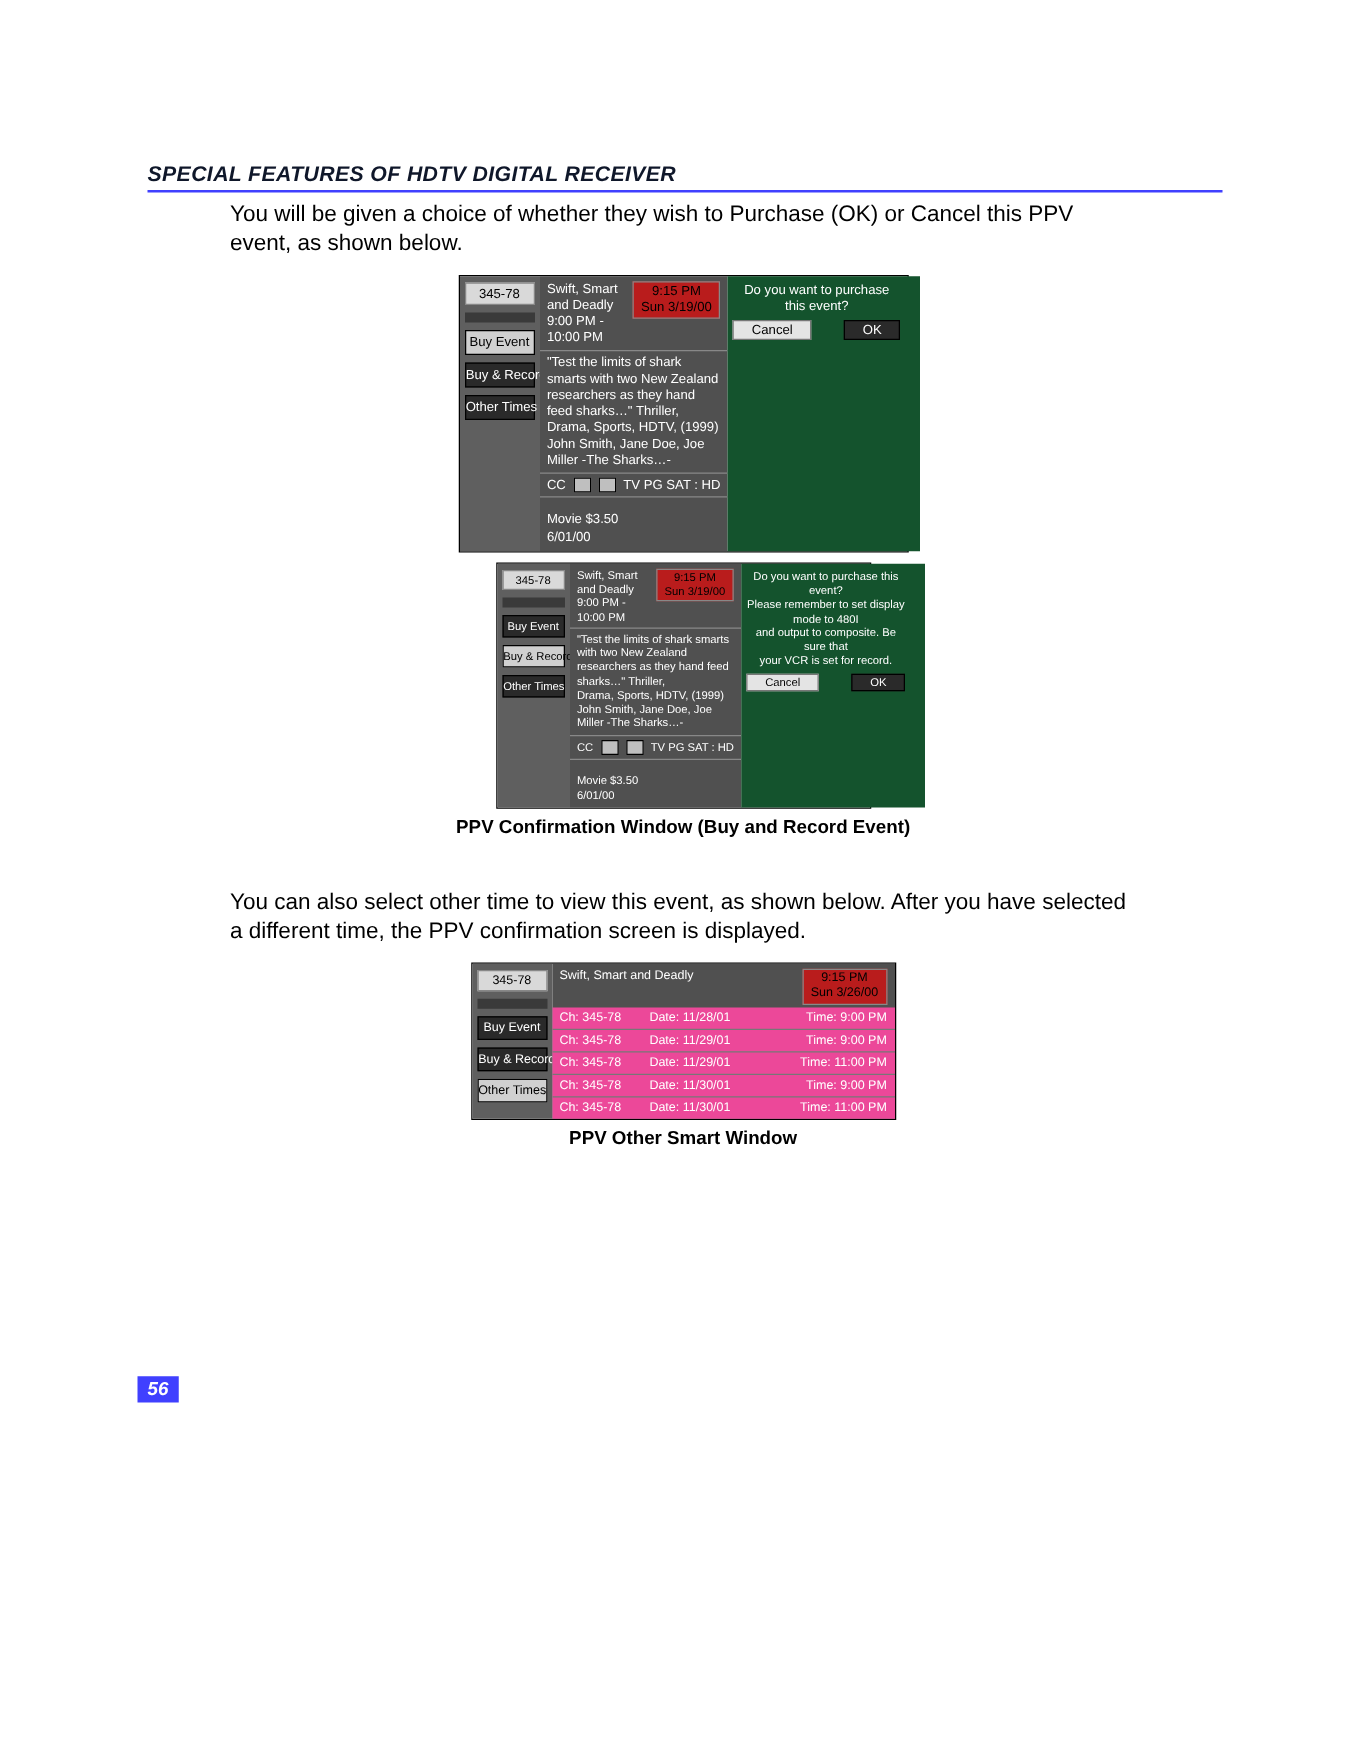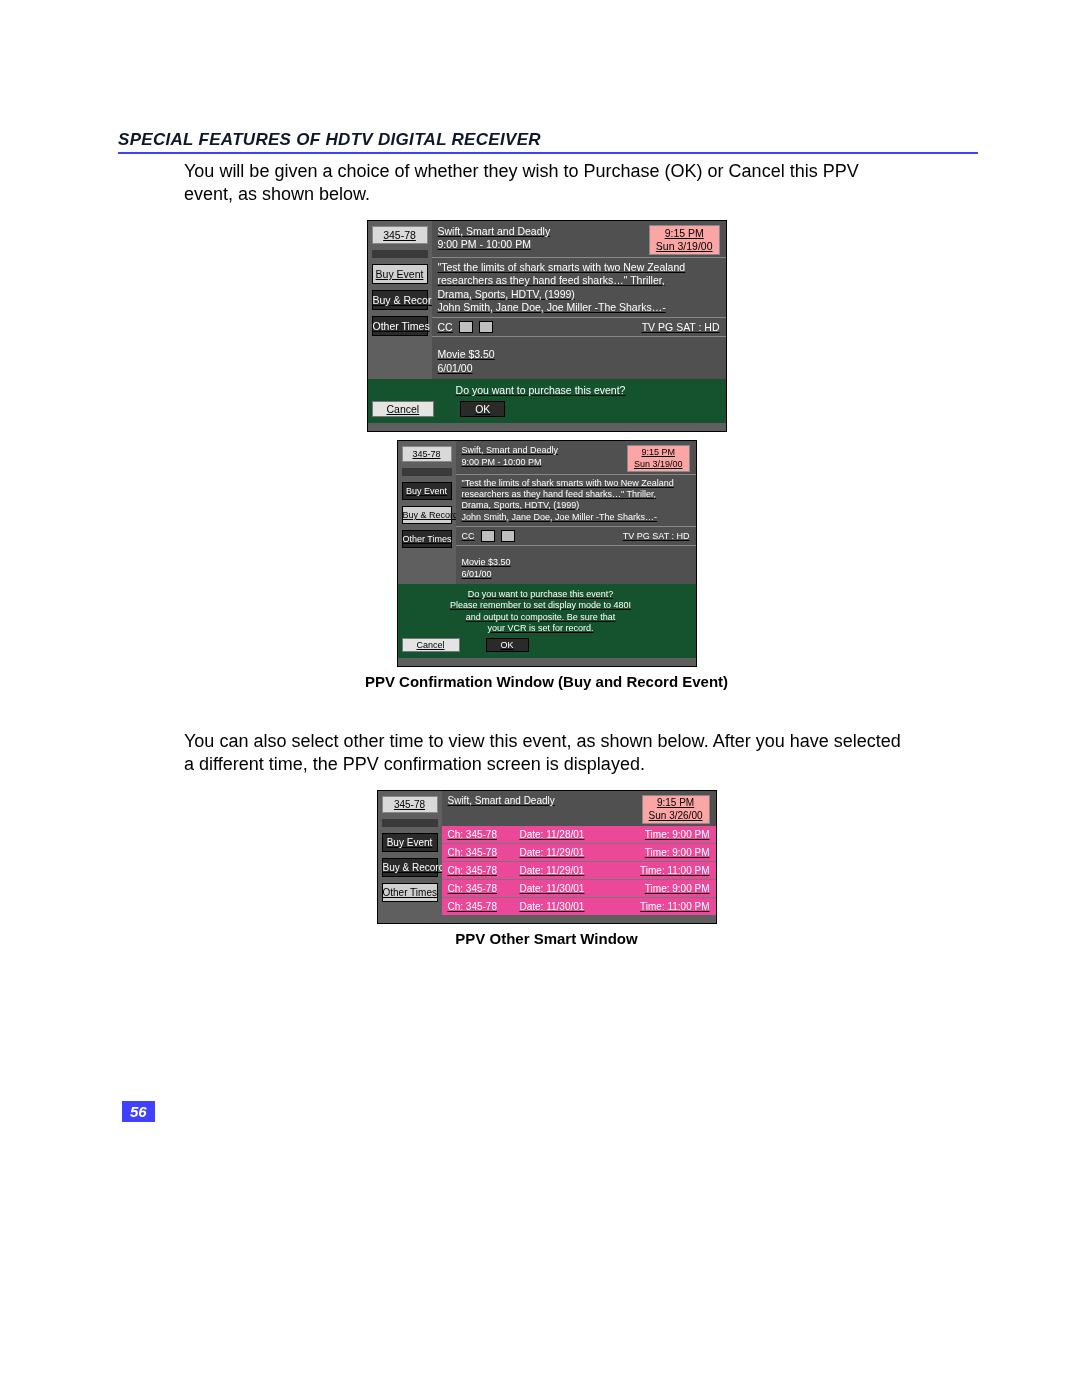--- a/index.html
+++ b/index.html
@@ -50,22 +50,21 @@
     display: flex;
     justify-content: center;
     margin-top: 8px;
   }
 
   
   .ppv-window {
     border: 1px solid #000;
     box-sizing: border-box;
     display: flex;
-    flex-direction: column;
-    text-decoration: underline;
+    flex-direction: row;
   }
   .ppv-window.large   { width: 360px; font-size: 10.5px; }
   .ppv-window.small   { width: 300px; font-size: 9px; }
   .ppv-window.times   { width: 340px; font-size: 10px; }
 
   .ppv-top {
     display: flex;
     flex: 1;
   }
   .sidebar {
@@ -116,21 +115,21 @@
     flex-direction: column;
   }
   .title-row {
     display: flex;
     align-items: flex-start;
     padding: 4px 6px 2px 6px;
     gap: 4px;
   }
   .title-left { flex: 1; line-height: 1.25; }
   .title-time {
-    background: #fca5a5;
+    background: #b91c1c;
     color: #000;
     padding: 1px 6px;
     border: 1px solid #888;
     text-align: center;
     line-height: 1.25;
     white-space: nowrap;
   }
   .desc-box {
     border-top: 1px solid #888;
     border-bottom: 1px solid #888;
@@ -190,21 +189,21 @@
     white-space: nowrap;
   }
   .times-row:first-child { border-top: none; }
   .times-ch   { flex: 0 0 62px; }
   .times-date { flex: 0 0 90px; }
   .times-time { flex: 1; text-align: right; }
 
   
   .page-num {
     position: absolute;
-    left: 122px;
+    left: 110px;
     bottom: 275px;
     background: #4040ff;
     color: #fff;
     font-weight: bold;
     font-style: italic;
     font-size: 15px;
     padding: 2px 8px;
   }
 </style>
 </head>

